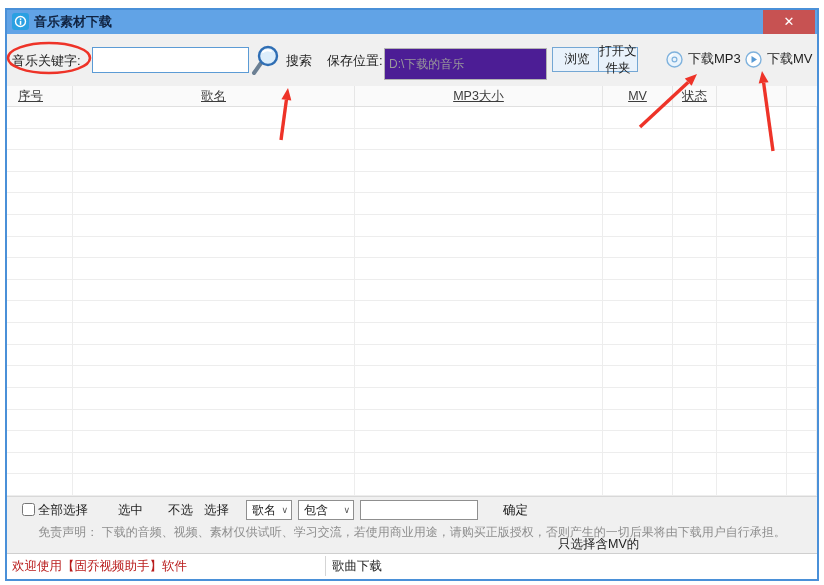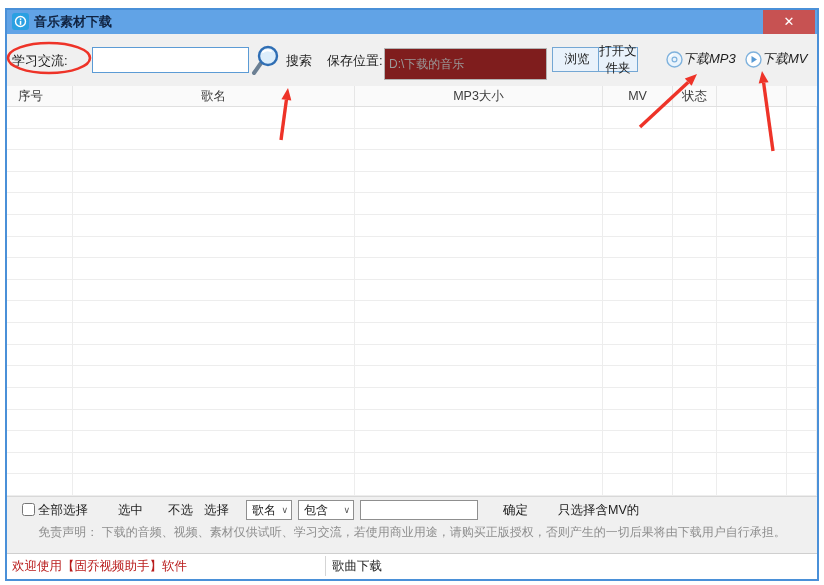--- a/index.html
+++ b/index.html
@@ -12,29 +12,29 @@
     display:flex;align-items:center;justify-content:center;}
   #app-icon svg{display:block;}
   #window-title{left:34px;top:10px;height:21px;line-height:24px;font-size:13px;font-weight:bold;color:#102341;}
   #close-btn{left:763px;top:10px;width:52px;height:24px;background:#c75252;color:#ffffff;
     font-size:13px;font-weight:bold;text-align:center;line-height:24px;cursor:pointer;}
   
   .tb-label{top:52px;height:18px;line-height:18px;font-size:13px;color:#1c1c1c;}
   #keyword-input{left:92px;top:47px;width:157px;height:26px;border:1px solid #5b9bd5;background:#ffffff;
     font-size:13px;padding:0 4px;outline:none;}
   #search-icon{left:250px;top:44px;width:32px;height:33px;cursor:pointer;}
-  #save-path{left:384px;top:48px;width:163px;height:32px;border:1px solid #b3b3b3;background:#7f1d1d;
+  #save-path{left:384px;top:48px;width:163px;height:32px;border:1px solid #b3b3b3;background:#4c1d95;
     color:#9a9a9a;font-size:12px;padding:0 4px;outline:none;}
   .blue-btn{top:47px;height:25px;border:1px solid #74a7d4;background:#e9f2fb;color:#1c1c1c;
     font-size:12.5px;text-align:center;cursor:pointer;display:flex;align-items:center;justify-content:center;}
-  .icon-btn{top:48px;height:22px;display:flex;align-items:center;cursor:pointer;
-    font-size:13px;color:#1c1c1c;font-style:italic;}
+  .icon-btn{top:48px;height:22px;display:flex;align-items:center;gap:5px;cursor:pointer;
+    font-size:13px;color:#1c1c1c;}
   
   #table-header{left:7px;top:86px;width:810px;height:21px;background:#fafafa;border-bottom:1px solid #e0e0e0;
-    display:grid;font-size:12.5px;color:#3c3c3c;}
+    display:grid;font-size:12.5px;color:#3c3c3c;text-decoration:underline;}
   #table-header .hcell{display:flex;align-items:center;justify-content:center;border-right:1px solid #e6e6e6;overflow:hidden;}
   #table-header .hcell.first{justify-content:flex-start;padding-left:11px;}
   #table-body{left:7px;top:107px;width:810px;height:389px;background:#ffffff;display:grid;}
   #table-body .bcell{border-right:1px solid #ededed;border-bottom:1px solid #ededed;}
   
   #filter-panel{left:7px;top:496px;width:810px;height:57px;background:#f0f0f0;border-top:1px solid #d8d8d8;}
   .flt-text{top:502px;height:16px;line-height:16px;font-size:12.5px;color:#1c1c1c;}
   .clickable{cursor:pointer;}
   #select-all-box{left:22px;top:503px;width:13px;height:13px;margin:0;}
   .combo{top:500px;height:20px;border:1px solid #8f8f8f;background:#ffffff;font-size:12px;color:#1c1c1c;
@@ -60,21 +60,21 @@
 <div class="abs" id="app-icon">
   <svg width="13" height="13" viewBox="0 0 13 13">
     <circle cx="6.5" cy="6.5" r="5" fill="none" stroke="#ffffff" stroke-width="1.4"></circle>
     <rect x="5.8" y="3.4" width="1.5" height="1.5" fill="#ffffff"></rect>
     <rect x="5.8" y="5.8" width="1.5" height="4" fill="#ffffff"></rect>
   </svg>
 </div>
 <div class="abs" id="window-title">音乐素材下载</div>
 <div class="abs" id="close-btn">✕</div>
 
-<div class="abs tb-label" style="left:12px;">学习交流:</div>
+<div class="abs tb-label" style="left:12px;">音乐关键字:</div>
 <input class="abs" id="keyword-input" value="" style="">
 <div class="abs" id="search-icon">
   <svg width="32" height="33" viewBox="0 0 32 33">
     <line x1="11" y1="19" x2="4" y2="29" stroke="#6b7f93" stroke-width="4" stroke-linecap="round"></line>
     <circle cx="18" cy="12" r="9" fill="#ddeefb" stroke="#2f6eb4" stroke-width="2.4"></circle>
     <path d="M13 8 Q16 5 21 7" fill="none" stroke="#ffffff" stroke-width="2" stroke-linecap="round"></path>
   </svg>
 </div>
 <div class="abs tb-label clickable" style="left:286px;">搜索</div>
 <div class="abs tb-label" style="left:327px;">保存位置:</div>
@@ -248,21 +248,21 @@
 <div class="abs combo" style="left:246px;width:46px;">
   <span>歌名</span>
   <span class="chev">∨</span>
 </div>
 <div class="abs combo" style="left:298px;width:56px;">
   <span>包含</span>
   <span class="chev">∨</span>
 </div>
 <input class="abs" id="filter-input" value="" style="">
 <div class="abs flt-text clickable" style="left:503px;">确定</div>
-<div class="abs flt-text clickable" style="left:558px;">只选择含MV的</div>
+<div class="abs flt-text clickable" style="left:558px;margin-top:34px;">只选择含MV的</div>
 <div class="abs" id="disclaimer">免责声明： 下载的音频、视频、素材仅供试听、学习交流，若使用商业用途，请购买正版授权，否则产生的一切后果将由下载用户自行承担。</div>
 
 <div class="abs" id="status-bar"></div>
 <div class="abs" id="status-welcome">欢迎使用【固乔视频助手】软件</div>
 <div class="abs" id="status-divider"></div>
 <div class="abs" id="status-task">歌曲下载</div>
 
 <svg class="abs" id="annot-overlay" viewBox="0 0 824 585">
     <ellipse cx="49" cy="58" rx="41" ry="15" fill="none" stroke="#ee3328" stroke-width="2.6"></ellipse>
     <line x1="281" y1="140" x2="286.39905585430154" y2="99.89272793947436" stroke="#ee3328" stroke-width="3.4"></line>

